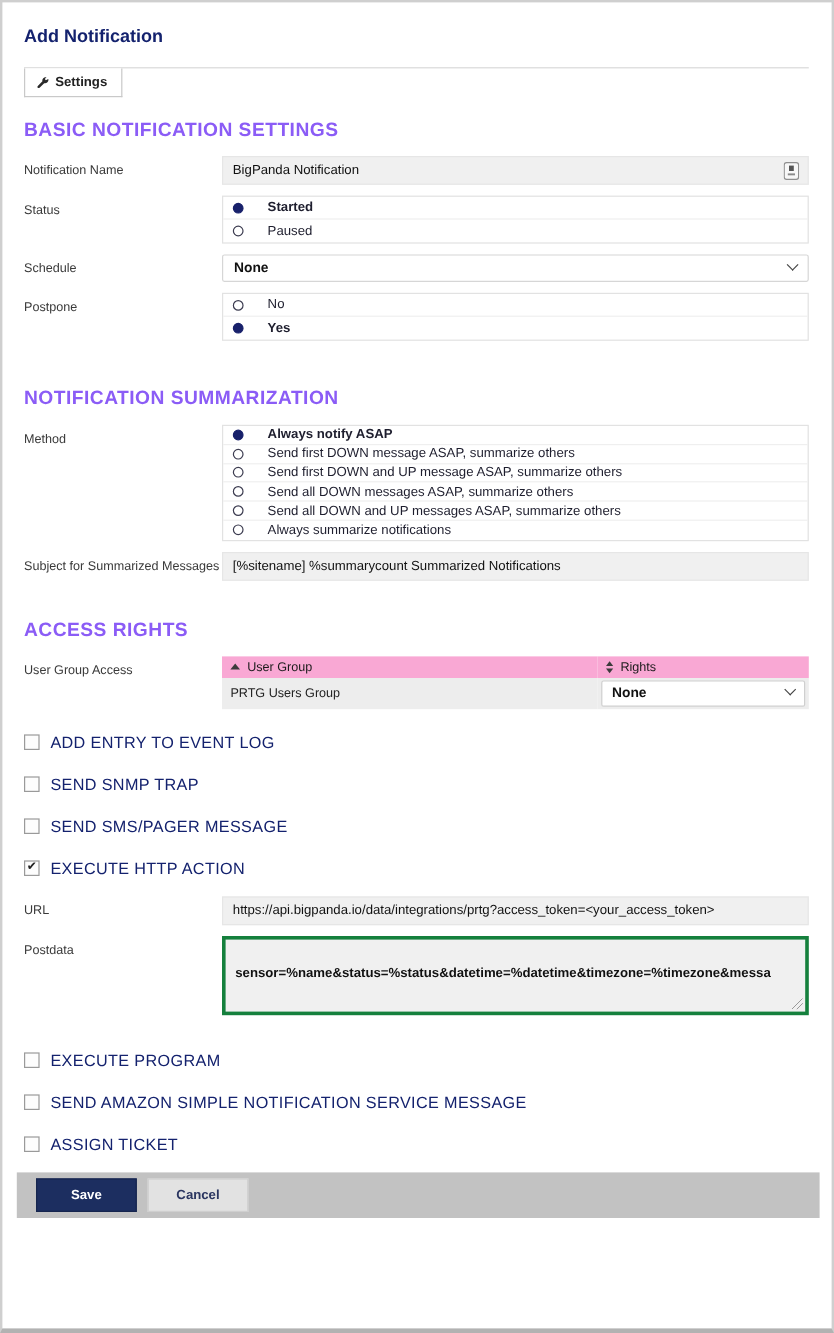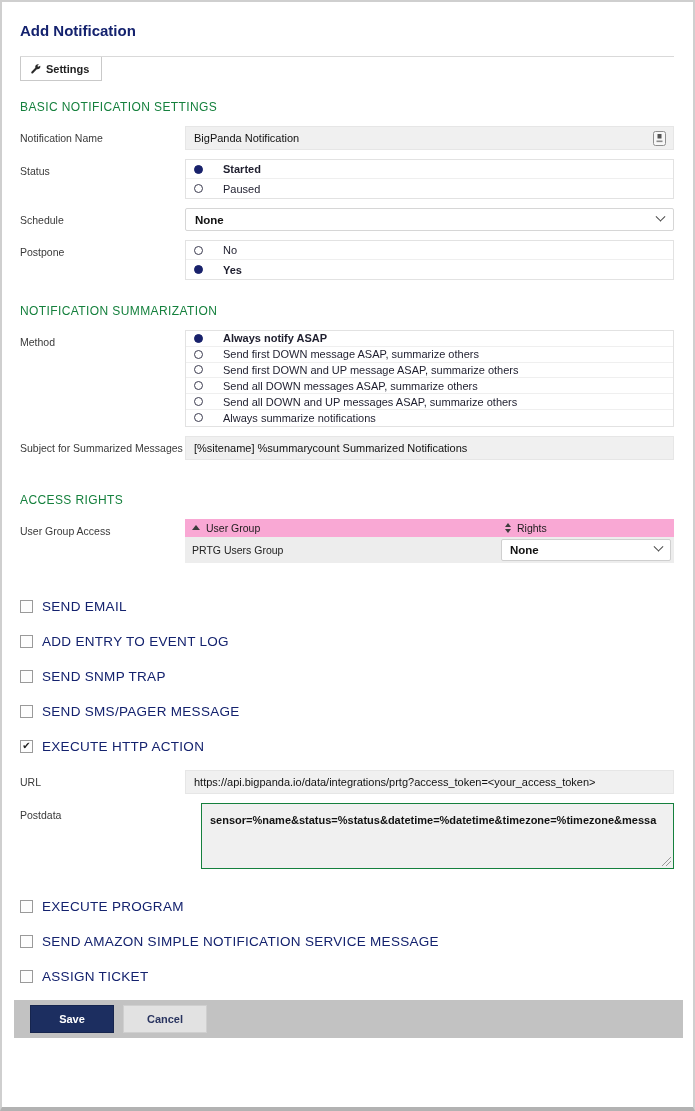--- a/index.html
+++ b/index.html
@@ -29,22 +29,23 @@
     display: inline-flex; align-items: center; gap: 5px;
     height: 24px; padding: 0 12px 0 9px;
     border: 1px solid #c9c9c9; border-top: none;
     background: #fff;
     font-size: 11px; font-weight: bold; color: #222;
     cursor: pointer;
   }
   .tab .wrench { display:inline-flex; }
 
   .section-header {
-    font-size: 12px; color: #15803d; letter-spacing: 0.4px;
+    font-size: 16px; color: #8b5cf6; letter-spacing: 0.4px;
     margin-bottom: 12px;
+    font-weight: bold;
   }
 
   .form-row {
     display: grid; grid-template-columns: 165px 1fr;
     align-items: start;
     margin-bottom: 9px;
   }
   .form-label { font-size: 10.5px; color: #3a3a3a; padding-top: 5px; line-height: 1.35; }
 
   .text-field {
@@ -82,21 +83,21 @@
     border-radius: 2px; cursor: pointer;
   }
   .chevron {
     width: 7px; height: 7px;
     border-right: 1.6px solid #444; border-bottom: 1.6px solid #444;
     transform: rotate(45deg) translate(-2px,-2px);
   }
 
   
   .mt-sm { margin-top: 4px; }
-  .gap-section { margin-top: 24px; }
+  .gap-section { margin-top: 40px; }
   .gap-access { margin-top: 33px; }
 
   
   .acl-table { width: 100%; border-collapse: collapse; }
   .acl-table th {
     background: #f9a8d4; color: #1b1b1b; font-size: 10.5px; font-weight: normal;
     text-align: center; height: 18px; padding: 0 7px; cursor: pointer;
   }
   .acl-table td { font-size: 10.5px; padding: 4px 7px; background:#ededed; height:26px; }
   .acl-table td.rights-cell { background: #ededed; padding: 2px 3px; width: 176px; }
@@ -124,24 +125,24 @@
     width: 13px; height: 13px; min-width: 13px;
     border: 1px solid #9a9a9a; background: #fdfdfd;
     display:flex; align-items:center; justify-content:center;
   }
   .cbx.checked::after { content: "\2714"; font-size: 10px; color: #222; line-height: 1; }
   .toggle-label { font-size: 13.5px; color: #14226e; letter-spacing: 0.3px; }
 
   .http-fields { margin-top: 16px; }
   .textarea-field {
     position: relative;
-    background: #f0f0f0; border: 1px solid #15803d;
-    height: 66px; padding: 10px 8px;
+    background: #f0f0f0; border: 3px solid #15803d;
+    height: 66px; padding: 22px 8px;
     font-size: 11px; font-weight: bold; color: #111;
-    white-space: nowrap; overflow: hidden; margin-left: 16px;
+    white-space: nowrap; overflow: hidden;
   }
   .resize-grip {
     position: absolute; right: 2px; bottom: 2px; width: 9px; height: 9px;
     background: linear-gradient(135deg, transparent 45%, #999 45%, #999 52%, transparent 52%, transparent 68%, #999 68%, #999 75%, transparent 75%);
     cursor: nwse-resize;
   }
 
   
   .footer-bar {
     margin: 16px 10px 0 12px;
@@ -296,24 +297,20 @@
               <div class="rights-select">
                 <span>None</span>
                 <span class="chevron"></span>
               </div>
             </td>
           </tr>
         </tbody>
       </table>
     </div>
 
-    <div class="toggle-row first">
-      <span class="cbx"></span>
-      <span class="toggle-label">SEND EMAIL</span>
-    </div>
     <div class="toggle-row">
       <span class="cbx"></span>
       <span class="toggle-label">ADD ENTRY TO EVENT LOG</span>
     </div>
     <div class="toggle-row">
       <span class="cbx"></span>
       <span class="toggle-label">SEND SNMP TRAP</span>
     </div>
     <div class="toggle-row">
       <span class="cbx"></span>

